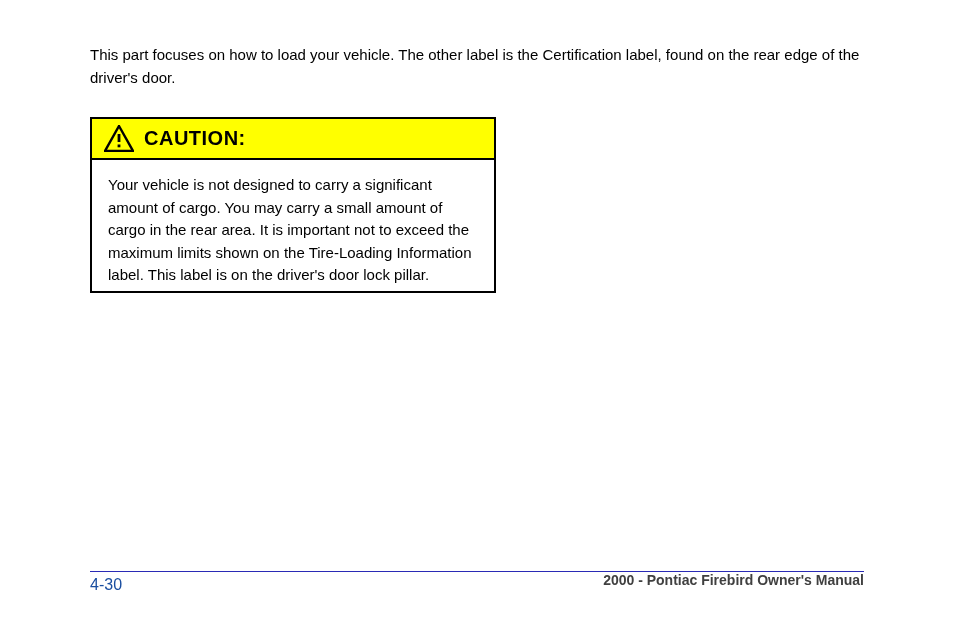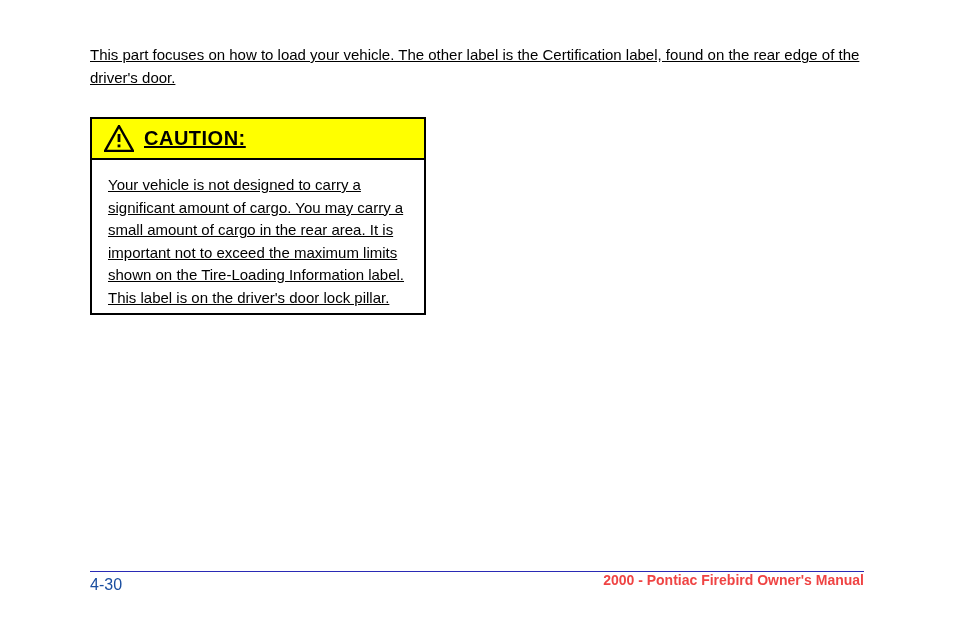--- a/index.html
+++ b/index.html
@@ -11,33 +11,31 @@
     position: relative;
   }
   .page {
     padding: 44px 90px 0 90px;
   }
   .lead {
     font-size: 15px;
     line-height: 1.5;
     color: #000;
     margin-bottom: 28px;
-    text-decoration: underline;
   }
   .heading {
     font-size: 22px;
     font-weight: bold;
     color: #1a4ea0;
     margin-bottom: 20px;
   }
   .caution-box {
-    width: 336px;
+    width: 406px;
     border: 2px solid #000;
     margin-bottom: 46px;
-    text-decoration: underline;
   }
   .caution-header {
     background: #ffff00;
     padding: 6px 12px;
     display: flex;
     align-items: center;
     gap: 10px;
     border-bottom: 2px solid #000;
   }
   .caution-header svg { display: block; }
@@ -60,21 +58,21 @@
     bottom: 42px;
     display: flex;
     justify-content: space-between;
     align-items: flex-end;
     border-top: 1.5px solid #2a2ab5;
     padding-top: 0;
   }
   .section-ref {
     font-size: 14px;
     font-weight: bold;
-    color: #ef4444;
+    color: #404040;
     padding-bottom: 6px;
   }
   .page-num {
     color: #1a4ea0;
     font-size: 16px;
     font-weight: normal;
     margin-top: -22px;
   }
 </style>
 </head>

